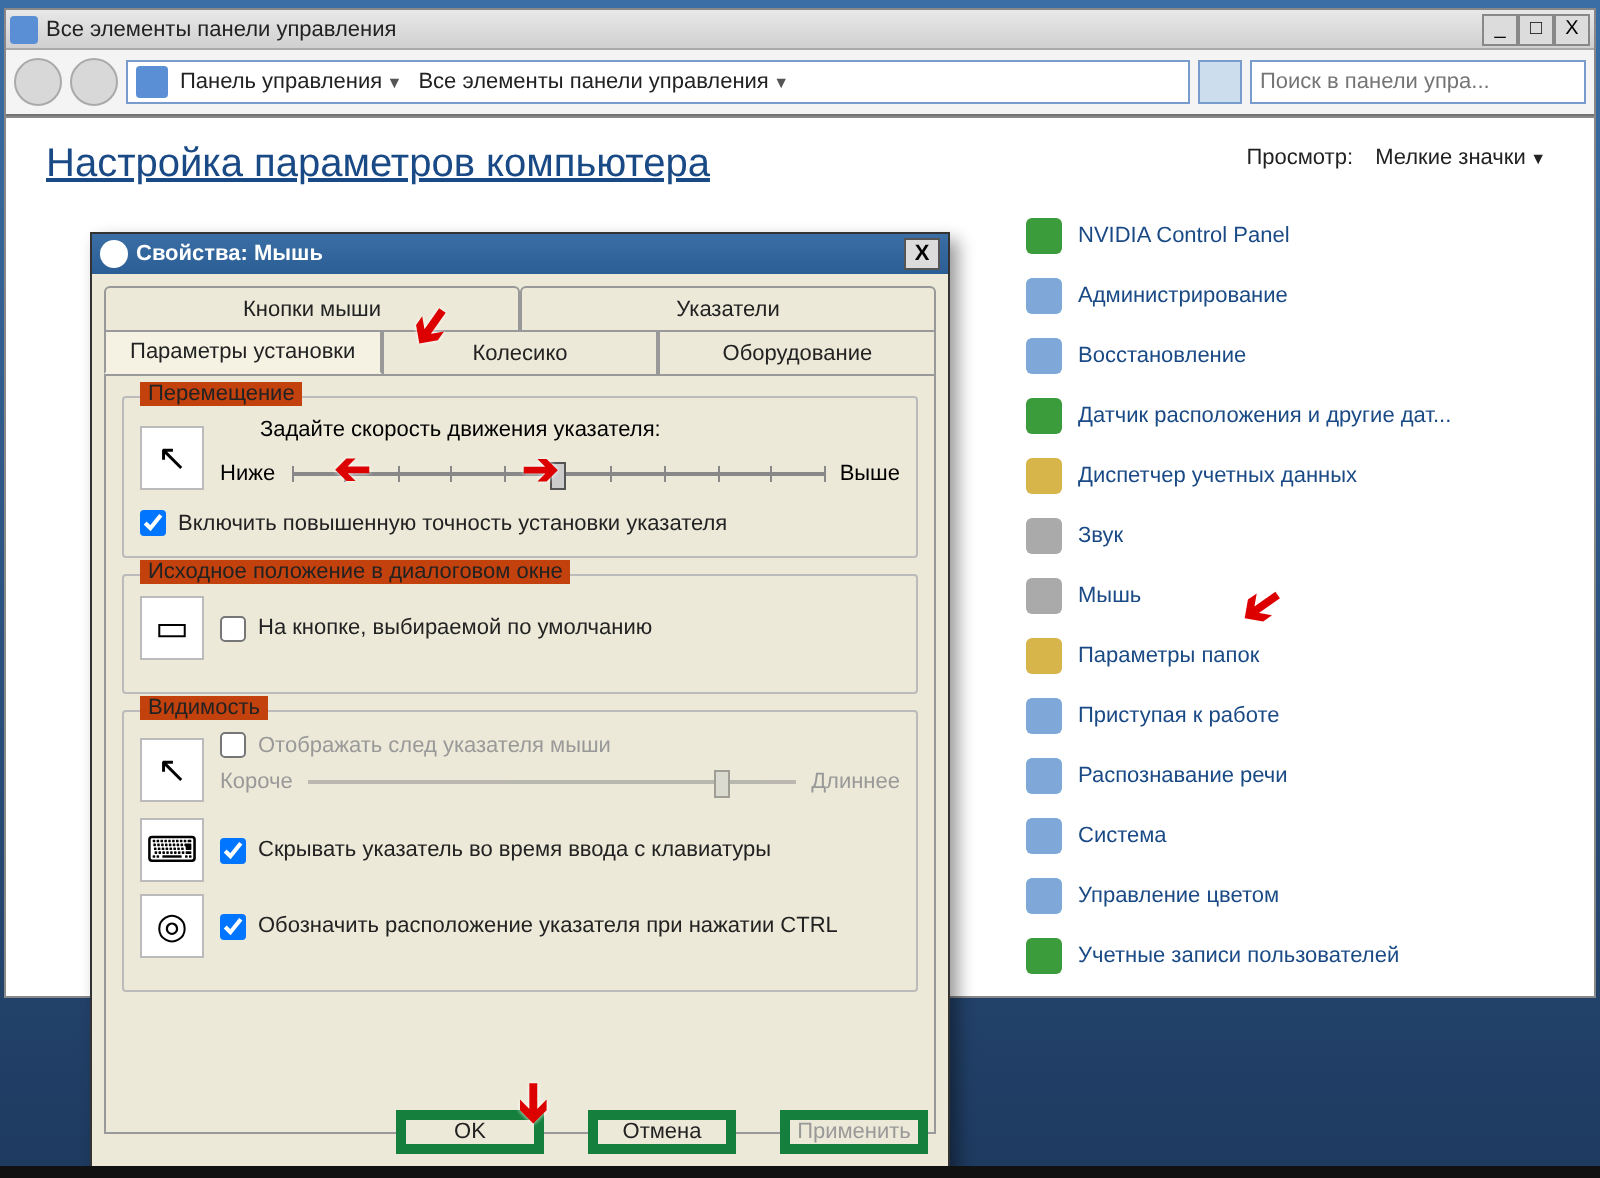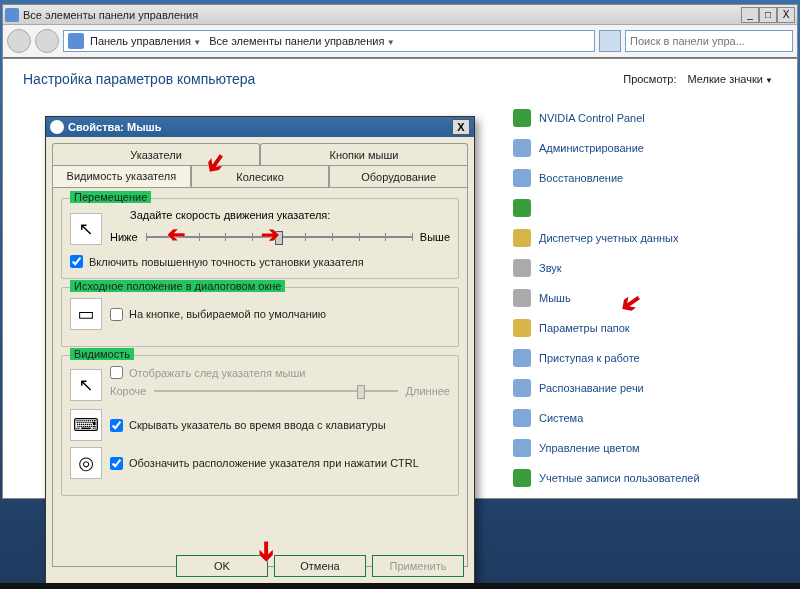--- a/index.html
+++ b/index.html
@@ -21,21 +21,21 @@
 .nav-btn { width: 24px; height: 24px; border-radius: 12px; background: #d8d8d8; border: 1px solid #aaa; }
 .breadcrumb { flex: 1; height: 22px; background: #fff; border: 1px solid #7a9ccc; display: flex; align-items: center; padding: 0 4px; gap: 4px; }
 .bc-icon { width: 16px; height: 16px; background: #5a8fd6; border-radius: 2px; }
 .bc-seg { color: #222; padding: 0 2px; }
 .bc-seg::after { content: " ▼"; font-size: 8px; color: #555; }
 .refresh { width: 22px; height: 22px; background: #cde; border: 1px solid #7a9ccc; }
 .search { width: 168px; height: 22px; background: #fff; border: 1px solid #7a9ccc; padding: 0 4px; color: #888; }
 
 
 .content { position: absolute; left: 2px; top: 59px; width: 796px; height: 440px; background: #fff; border: 1px solid #888; border-top: none; padding: 12px 20px; }
-.content-title { font-size: 14px; color: #1a4a85; margin-bottom: 10px; }
+.content-title { font-size: 20px; color: #1a4a85; margin-bottom: 10px; text-decoration: underline; }
 .view-row { position: absolute; right: 24px; top: 14px; font-size: 11px; color: #222; text-align: center; }
 .view-dd { margin-left: 8px; }
 .view-dd::after { content: " ▼"; font-size: 8px; }
 
 .cp-items { position: absolute; right: 24px; top: 48px; width: 260px; display: flex; flex-direction: column; gap: 8px; }
 .cp-item { display: flex; align-items: center; gap: 8px; cursor: pointer; color: #1a4a85; height: 22px; }
 .cp-item .ico { width: 18px; height: 18px; background: #7fa8d8; border-radius: 3px; flex-shrink: 0; }
 .cp-item .ico.green { background: #3a9c3a; }
 .cp-item .ico.yellow { background: #d8b54a; }
 .cp-item .ico.grey { background: #aaa; }
@@ -48,34 +48,34 @@
 .dlg-body { padding: 6px; }
 
 .tabs { display: flex; flex-wrap: wrap; }
 .tabs-row { display: flex; width: 100%; }
 .tab { flex: 1; height: 22px; background: #ece9d8; border: 1px solid #999; border-bottom: none; display: flex; align-items: center; justify-content: center; cursor: pointer; color: #222; }
 .tabs-row.top .tab { border-top-left-radius: 3px; border-top-right-radius: 3px; }
 .tab.active { background: #f5f2e4; position: relative; z-index: 2; border-bottom: 1px solid #f5f2e4; }
 .tab-pane { border: 1px solid #999; background: #ece9d8; padding: 10px 8px; min-height: 380px; }
 
 .group { border: 1px solid #bbb; border-radius: 2px; padding: 10px 8px 10px 8px; margin-bottom: 8px; position: relative; }
-.group-title { position: absolute; top: -8px; left: 8px; background: #22c55e; padding: 0 4px; color: #222; }
+.group-title { position: absolute; top: -8px; left: 8px; background: #c2410c; padding: 0 4px; color: #222; }
 .row { display: flex; align-items: center; gap: 8px; margin-bottom: 6px; }
 .cursor-ico { width: 32px; height: 32px; border: 1px solid #bbb; background: #fff; display: flex; align-items: center; justify-content: center; font-size: 18px; }
 .slider { flex: 1; height: 12px; position: relative; }
 .slider-track { position: absolute; top: 5px; left: 0; right: 0; height: 2px; background: #888; }
 .slider-tick { position: absolute; top: 2px; width: 1px; height: 8px; background: #888; }
 .slider-thumb { position: absolute; top: 0; left: 50%; width: 8px; height: 14px; background: #ccc; border: 1px solid #555; transform: translateX(-50%); }
 .checkbox { display: flex; align-items: center; gap: 6px; }
 .checkbox input { width: 13px; height: 13px; }
 .checkbox label { color: #222; }
 .checkbox.disabled label { color: #999; }
 
 .dlg-buttons { position: absolute; bottom: 8px; right: 10px; display: flex; gap: 6px; }
-.btn { width: 92px; height: 22px; background: #ece9d8; border: 1px solid #15803d; cursor: pointer; color: #222; }
+.btn { width: 74px; height: 22px; background: #ece9d8; border: 5px solid #15803d; cursor: pointer; color: #222; margin-left: 16px; }
 .btn.disabled { color: #999; }
 
 
 .arrow { position: absolute; color: #d00; font-size: 26px; font-weight: bold; pointer-events: none; text-shadow: 0 0 2px #fff; }
 .arrow.r1 { left: 205px; top: 148px; transform: rotate(125deg); }
 .arrow.r2 { left: 261px; top: 222px; transform: rotate(0deg); font-size: 22px; }
 .arrow.r2b { left: 167px; top: 222px; transform: rotate(180deg); font-size: 22px; }
 .arrow.r3 { left: 620px; top: 288px; transform: rotate(145deg); }
 .arrow.r4 { left: 256px; top: 536px; transform: rotate(90deg); }
 
@@ -134,20 +134,21 @@
     <div class="cp-item">
         <div class="ico"></div>
         <span>Администрирование</span>
       </div>
     <div class="cp-item">
         <div class="ico"></div>
         <span>Восстановление</span>
       </div>
     <div class="cp-item">
         <div class="ico green"></div>
+        <span>Датчик расположения и другие дат...</span>
       </div>
     <div class="cp-item">
         <div class="ico yellow"></div>
         <span>Диспетчер учетных данных</span>
       </div>
     <div class="cp-item">
         <div class="ico grey"></div>
         <span>Звук</span>
       </div>
     <div class="cp-item">
@@ -183,25 +184,25 @@
 
 <div class="dialog">
   <div class="dlg-title">
     <div class="mico"></div>
     <span>Свойства: Мышь</span>
     <div class="dlg-close">X</div>
   </div>
   <div class="dlg-body">
     <div class="tabs">
       <div class="tabs-row top">
+        <div class="tab">Кнопки мыши</div>
         <div class="tab">Указатели</div>
-        <div class="tab">Кнопки мыши</div>
       </div>
       <div class="tabs-row">
-        <div class="tab active">Видимость указателя</div>
+        <div class="tab active">Параметры установки</div>
         <div class="tab">Колесико</div>
         <div class="tab">Оборудование</div>
       </div>
     </div>
     <div class="tab-pane">
 
       <div class="group">
         <div class="group-title">Перемещение</div>
         <div class="row">
           <div class="cursor-ico">↖</div>

